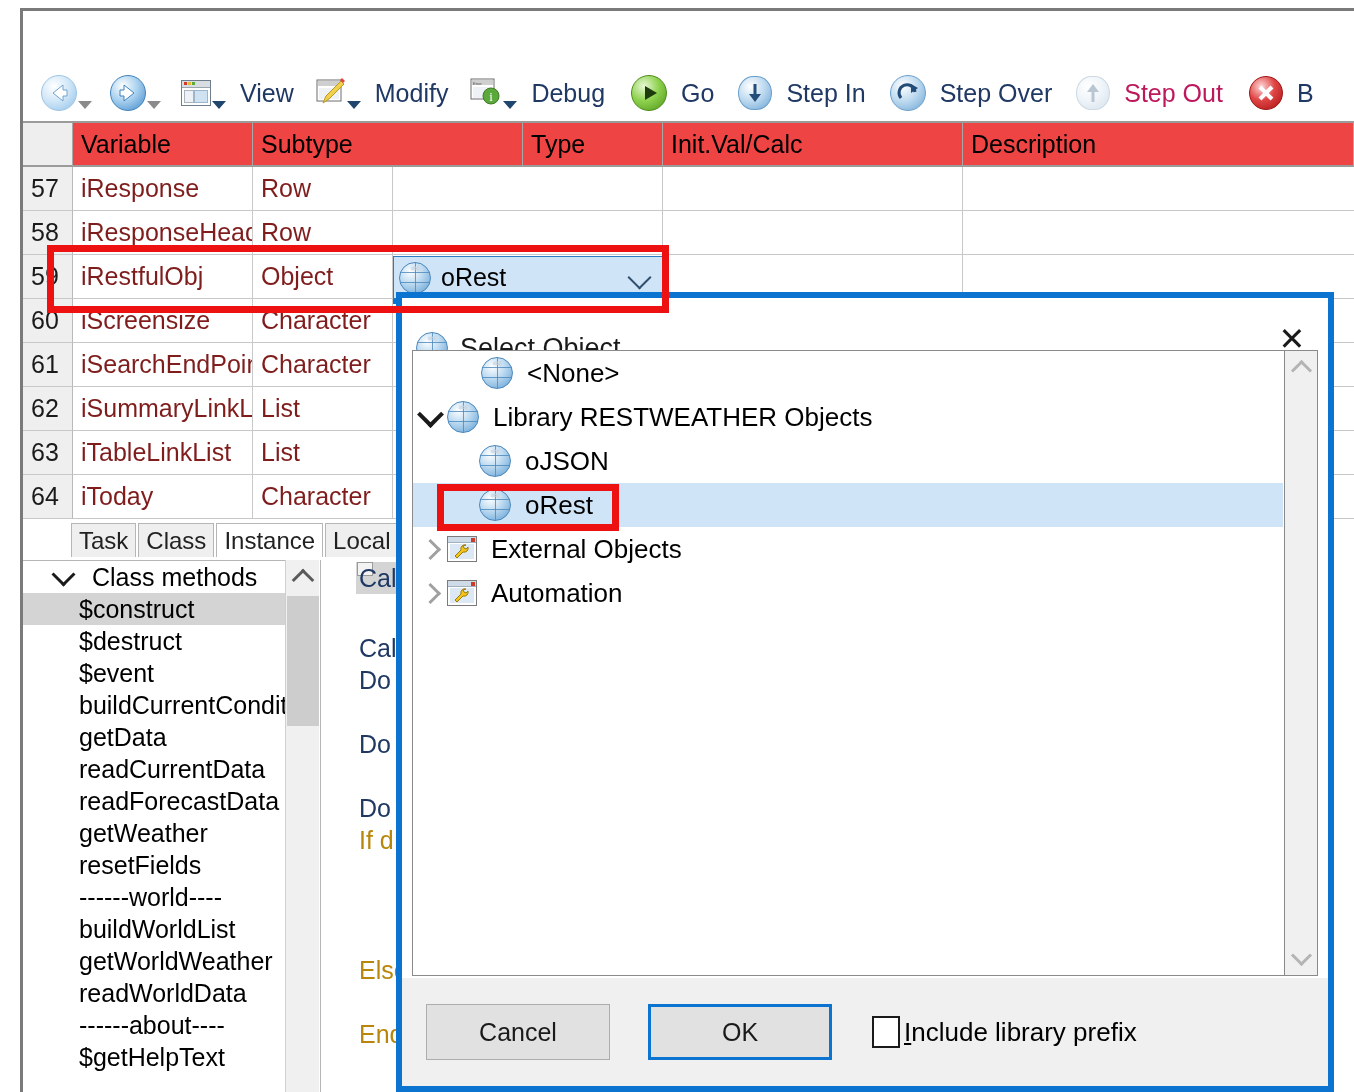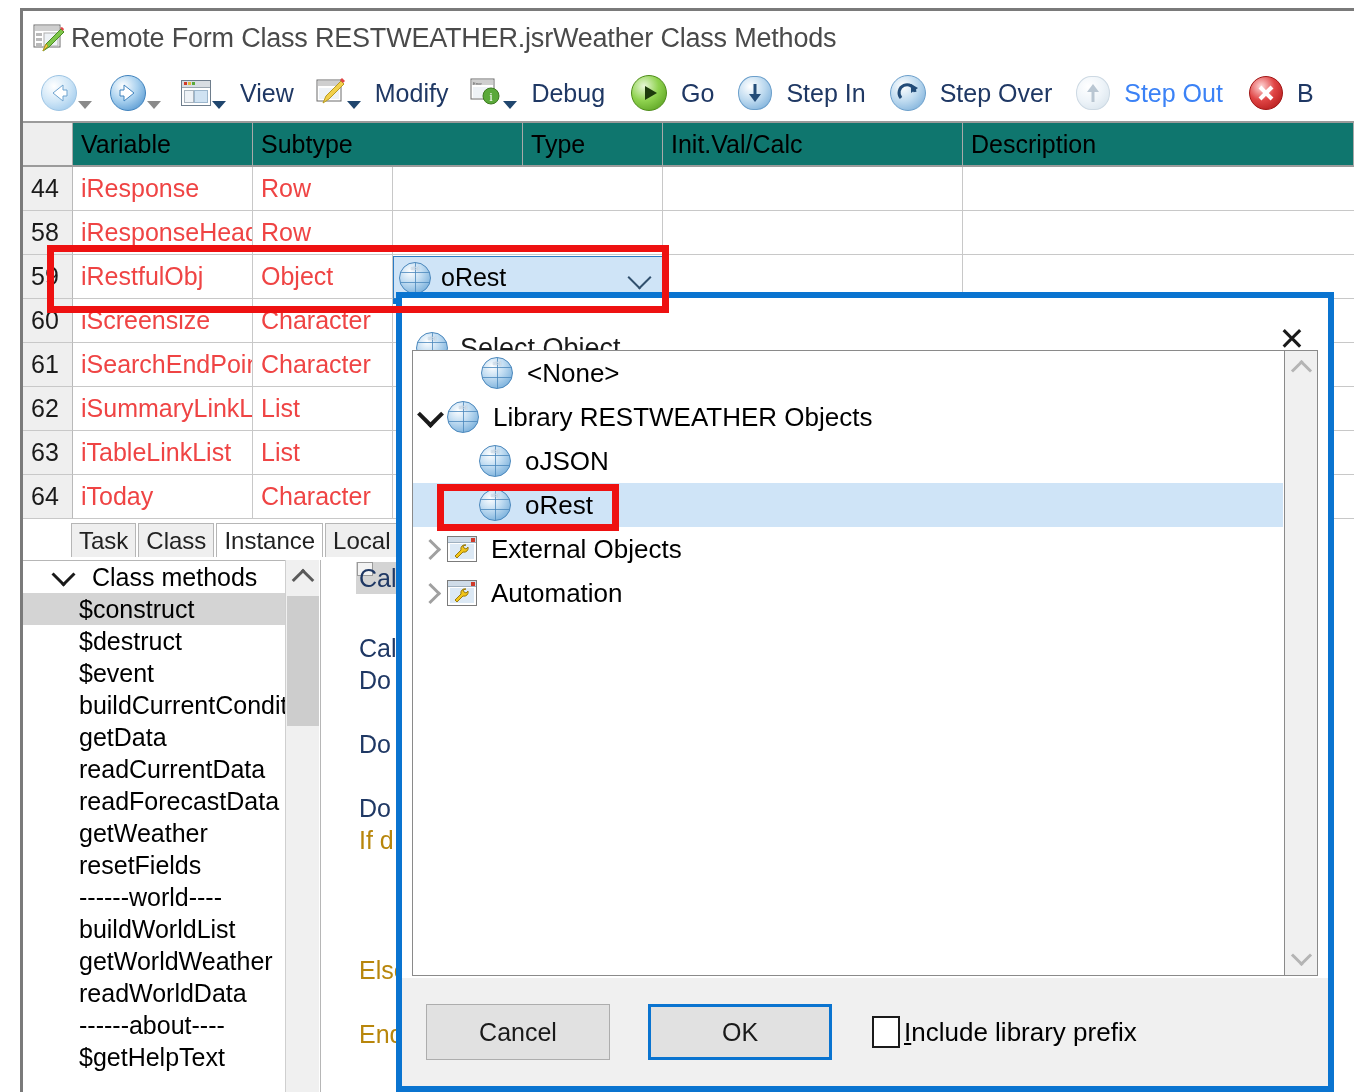--- a/index.html
+++ b/index.html
@@ -31,21 +31,21 @@
   }
 
   
   .toolbar{
     position:absolute;left:23px;top:65px;width:1331px;height:58px;
     background:#ffffff;display:flex;align-items:center;
     border-bottom:2px solid #9b9b9b;box-sizing:border-box;
   }
   .tb-item{display:flex;align-items:center;height:100%;flex:none;}
   .tb-label{font-size:25px;color:#1f3864;white-space:nowrap;}
-  .tb-label.disabled{color:#3b82f6;}
+  .tb-label.disabled{color:#be185d;}
   .tb-ico{position:relative;flex:none;}
   .caret-small{
     width:0;height:0;border-left:7px solid transparent;border-right:7px solid transparent;
     border-top:8px solid #8a8a8a;align-self:flex-end;margin-bottom:12px;margin-left:1px;
   }
   .caret-small.dark{border-top-color:#20466e;}
 
   
   .circ{
     width:34px;height:34px;border-radius:50%;
@@ -67,32 +67,32 @@
   .winico .body{position:absolute;left:12px;top:9px;right:2px;bottom:2px;background:#cfe2f2;border:1px solid #9cb6cc;}
 
   
   .grid{
     position:absolute;left:23px;top:123px;width:1331px;height:400px;background:#ffffff;
   }
   .grow{display:flex;height:44px;box-sizing:border-box;}
   .grow.hdr{height:44px;background:#eeeeee;}
   .cell{
     box-sizing:border-box;border-right:1px solid #c8c8c8;border-bottom:1px solid #c8c8c8;
-    font-size:25px;color:#ef4444;display:flex;align-items:center;padding-left:8px;overflow:hidden;white-space:nowrap;
+    font-size:25px;color:#7f1d1d;display:flex;align-items:center;padding-left:8px;overflow:hidden;white-space:nowrap;
   }
   .cell.num{
     width:50px;background:#efefef;justify-content:flex-start;padding-left:8px;
     border-right:1px solid #b9b9b9;color:#1a1a1a;
   }
   .cell.c-var{width:180px;}
   .cell.c-type{width:140px;}
   .cell.c-sub{width:270px;}
   .cell.c-init{width:300px;}
   .cell.c-desc{flex:1;border-right:none;}
-  .grow.hdr .cell{background:#0f766e;color:#000;border-bottom:2px solid #9b9b9b;border-right:1px solid #a9a9a9;}
+  .grow.hdr .cell{background:#ef4444;color:#000;border-bottom:2px solid #9b9b9b;border-right:1px solid #a9a9a9;}
   .grow.hdr .cell.num{background:#eeeeee;}
 
   
   .combo{
     position:absolute;left:393px;top:256px;width:270px;height:43px;
     background:#cfe4f7;border:1px solid #2c7cc4;box-sizing:border-box;
     display:flex;align-items:center;
   }
   .combo .obj-ico{margin-left:5px;flex:none;}
   .combo .combo-text{font-size:25px;color:#000;margin-left:10px;}
@@ -232,36 +232,20 @@
   .ann-row{left:47px;top:245px;width:622px;height:68px;}
   .ann-orest{left:437px;top:484px;width:182px;height:47px;}
 </style>
 </head>
 <body>
 
 <div id="root">
 
   <div class="win-frame"></div>
 
-  <div class="titlebar">
-    <div class="title-icon">
-      <svg width="32" height="30" viewBox="0 0 32 30">
-        <rect x="1" y="2" width="26" height="22" fill="#ffffff" stroke="#6d6d6d"></rect>
-        <rect x="2" y="3" width="24" height="5" fill="#cfcfcf"></rect>
-        <rect x="3" y="10" width="6" height="3" fill="#b9b9b9"></rect>
-        <rect x="3" y="15" width="6" height="3" fill="#b9b9b9"></rect>
-        <rect x="3" y="20" width="6" height="3" fill="#b9b9b9"></rect>
-        <rect x="11" y="10" width="14" height="13" fill="#eef2f6" stroke="#b0b0b0"></rect>
-        <polygon points="10,28 13,21 28,6 31,9 16,24" fill="#7ec64a" stroke="#4a8b22"></polygon>
-        <polygon points="10,28 13,21 15,23" fill="#f2d04b" stroke="#b79a21"></polygon>
-        <polygon points="27,5 30,8 31,6 29,4" fill="#e04545"></polygon>
-      </svg>
-    </div>
-    <div class="title-text">Remote Form Class RESTWEATHER.jsrWeather Class Methods</div>
-  </div>
 
   <div class="toolbar">
 
     <div class="tb-item" style="margin-left:18px;">
       <div class="tb-ico">
         <div class="circ"><svg width="34" height="34" viewBox="0 0 34 34">
               <polygon points="21,9 11,17 21,25 21,20 25,20 25,14 21,14" fill="#ffffff" stroke="#6fa3cf"></polygon>
             </svg></div>
       </div>
       <div class="caret-small"></div>
@@ -378,21 +362,21 @@
     <div class="grow hdr">
       <div class="cell num"></div>
       <div class="cell c-var">Variable</div>
       <div class="cell c-sub">Subtype</div>
       <div class="cell c-type">Type</div>
       <div class="cell c-init">Init.Val/Calc</div>
       <div class="cell c-desc">Description</div>
     </div>
 
     <div class="grow">
-      <div class="cell num">44</div>
+      <div class="cell num">57</div>
       <div class="cell c-var">iResponse</div>
       <div class="cell c-type">Row</div>
       <div class="cell c-sub"></div>
       <div class="cell c-init"></div>
       <div class="cell c-desc"></div>
     </div>
 
     <div class="grow">
       <div class="cell num">58</div>
       <div class="cell c-var">iResponseHeade</div>

